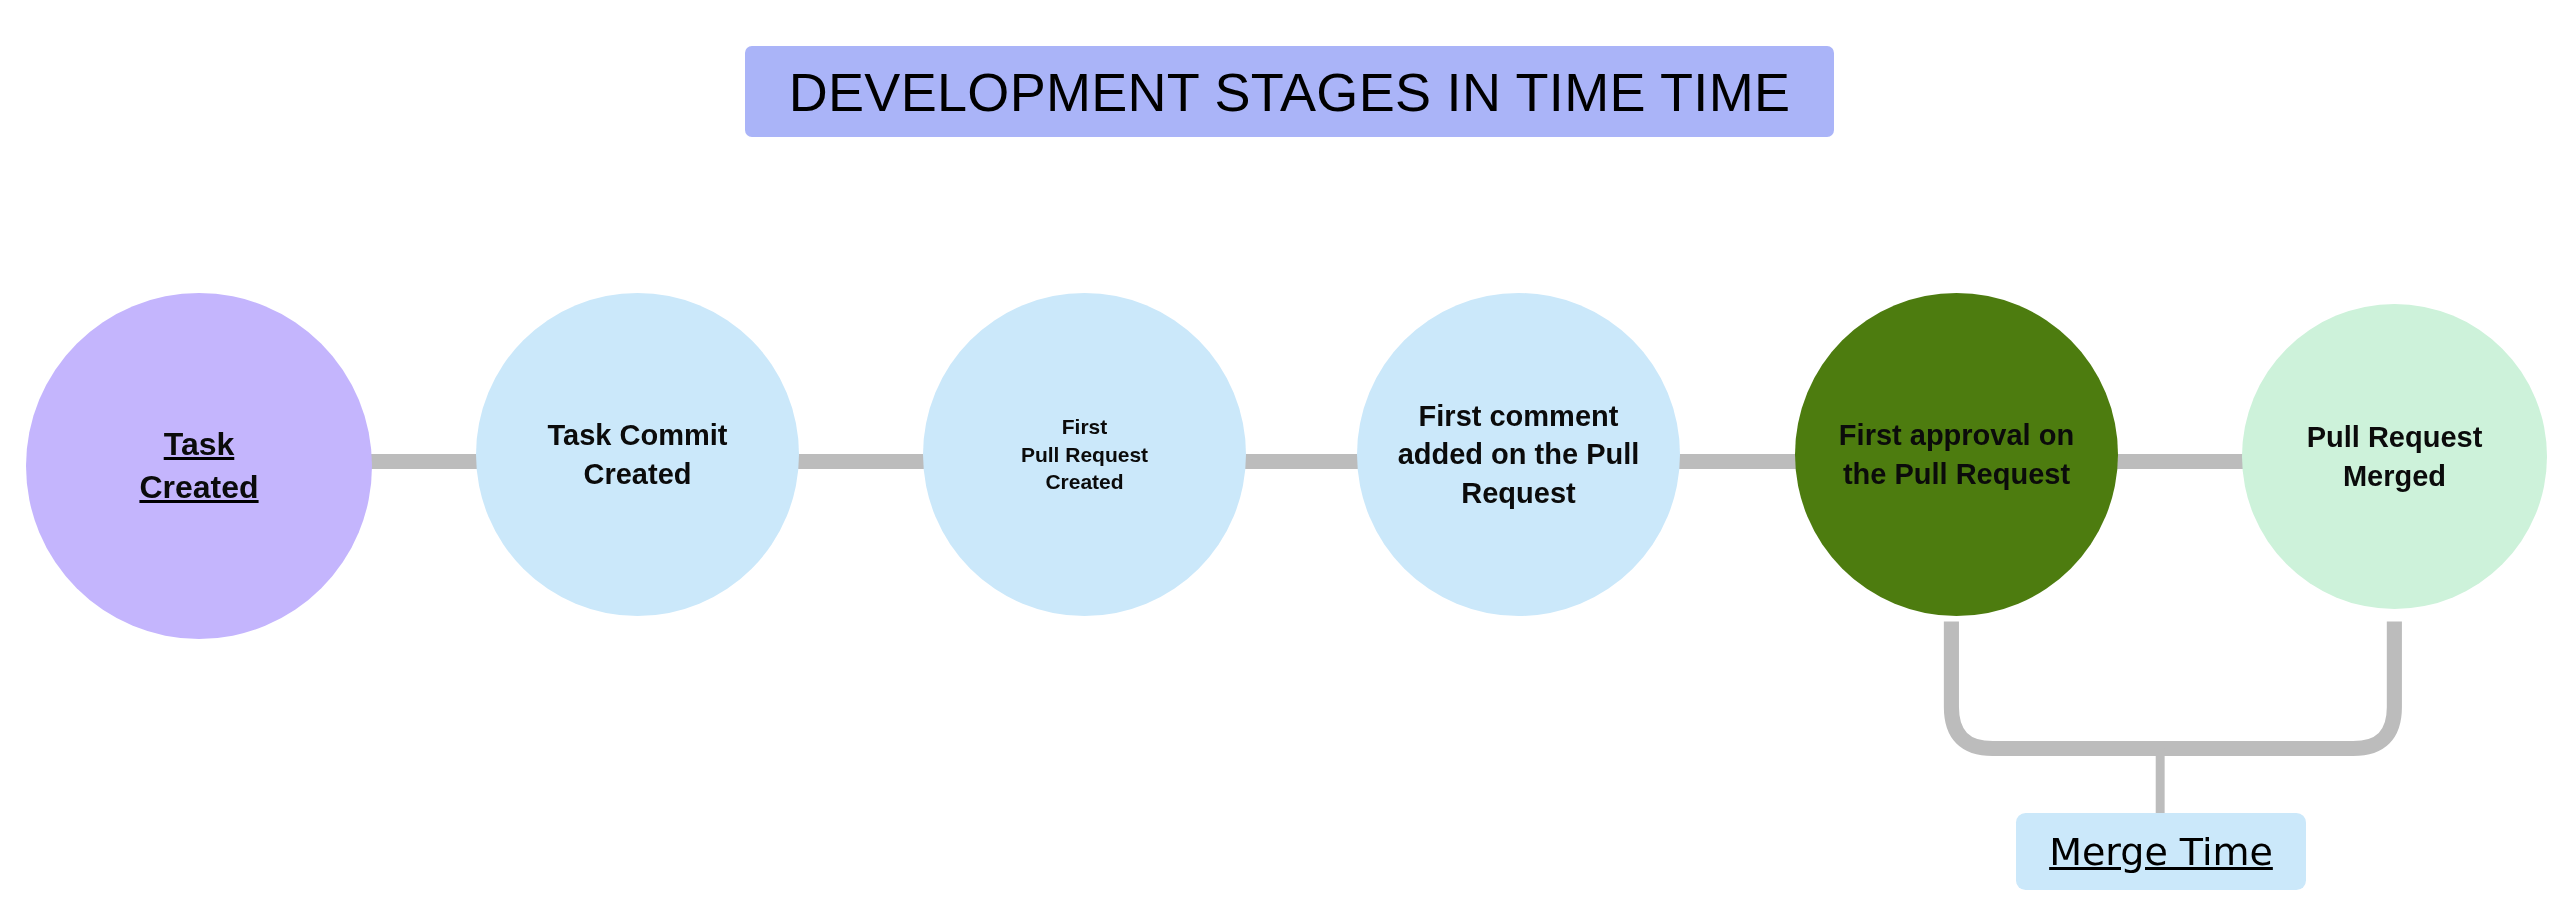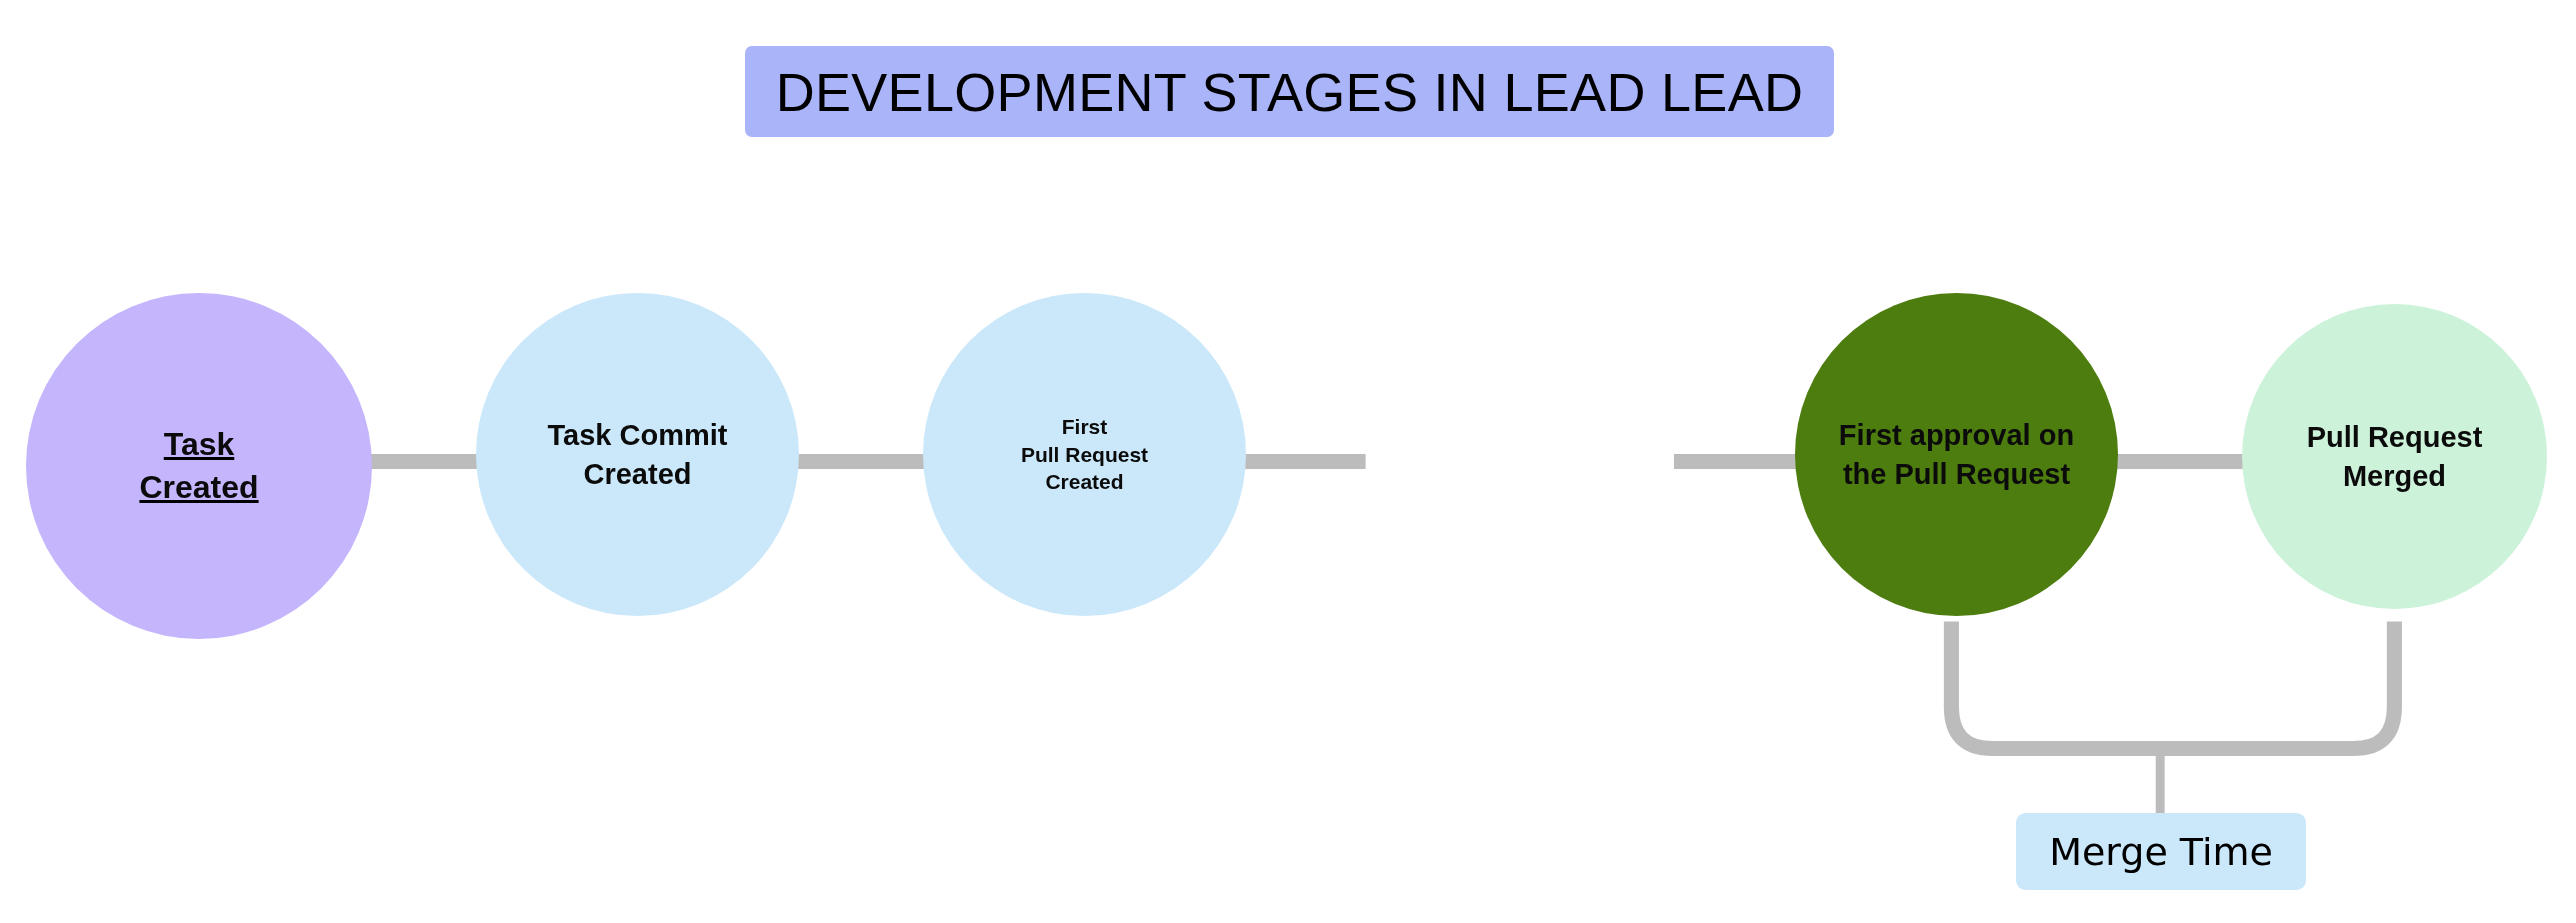--- a/index.html
+++ b/index.html
@@ -76,37 +76,38 @@
     left: 2016px;
     top: 813px;
     width: 290px;
     height: 77px;
     background: #cbe8fa;
     border-radius: 9.6px;
     display: flex;
     align-items: center;
     justify-content: center;
     box-sizing: border-box;
+    text-decoration: underline;
   }
   .callout-box .callout-text {
     font-family: "DejaVu Sans", sans-serif;
     font-size: 38px;
     font-weight: 400;
     color: #000000;
     white-space: nowrap;
     line-height: 1;
   }
 </style>
 </head>
 <body>
 
 <div id="canvas">
 
   <div class="title-banner">
-    <span class="title-text">DEVELOPMENT STAGES IN LEAD LEAD</span>
+    <span class="title-text">DEVELOPMENT STAGES IN TIME TIME</span>
   </div>
 
   <svg id="connectors" viewBox="0 0 3750 1344" width="2576" height="923" xmlns="http://www.w3.org/2000/svg">
 
     <line x1="520" y1="672" x2="712" y2="672" stroke="#bcbcbc" stroke-width="22"></line>
     <line x1="1155" y1="672" x2="1352" y2="672" stroke="#bcbcbc" stroke-width="22"></line>
     <line x1="1805" y1="672" x2="1988" y2="672" stroke="#bcbcbc" stroke-width="22"></line>
     <line x1="2437" y1="672" x2="2625" y2="672" stroke="#bcbcbc" stroke-width="22"></line>
     <line x1="3075" y1="672" x2="3270" y2="672" stroke="#bcbcbc" stroke-width="22"></line>
 
@@ -124,20 +125,25 @@
     <span class="stage-label" style="font-size:29px;">Task Commit
 Created</span>
   </div>
 
   <div class="stage-node" style="left:923px; top:293px; width:323px; height:323px; background:#cbe8fa;">
     <span class="stage-label" style="font-size:21px;">First
 Pull Request
 Created</span>
   </div>
 
+  <div class="stage-node" style="left:1357px; top:293px; width:323px; height:323px; background:#cbe8fa;">
+    <span class="stage-label" style="font-size:29px;">First comment
+added on the Pull
+Request</span>
+  </div>
 
   <div class="stage-node" style="left:1795px; top:293px; width:323px; height:323px; background:#4d7c0f;">
     <span class="stage-label" style="font-size:29px;">First approval on
 the Pull Request</span>
   </div>
 
   <div class="stage-node" style="left:2242px; top:304px; width:305px; height:305px; background:#cdf2da;">
     <span class="stage-label" style="font-size:29px;">Pull Request
 Merged</span>
   </div>

